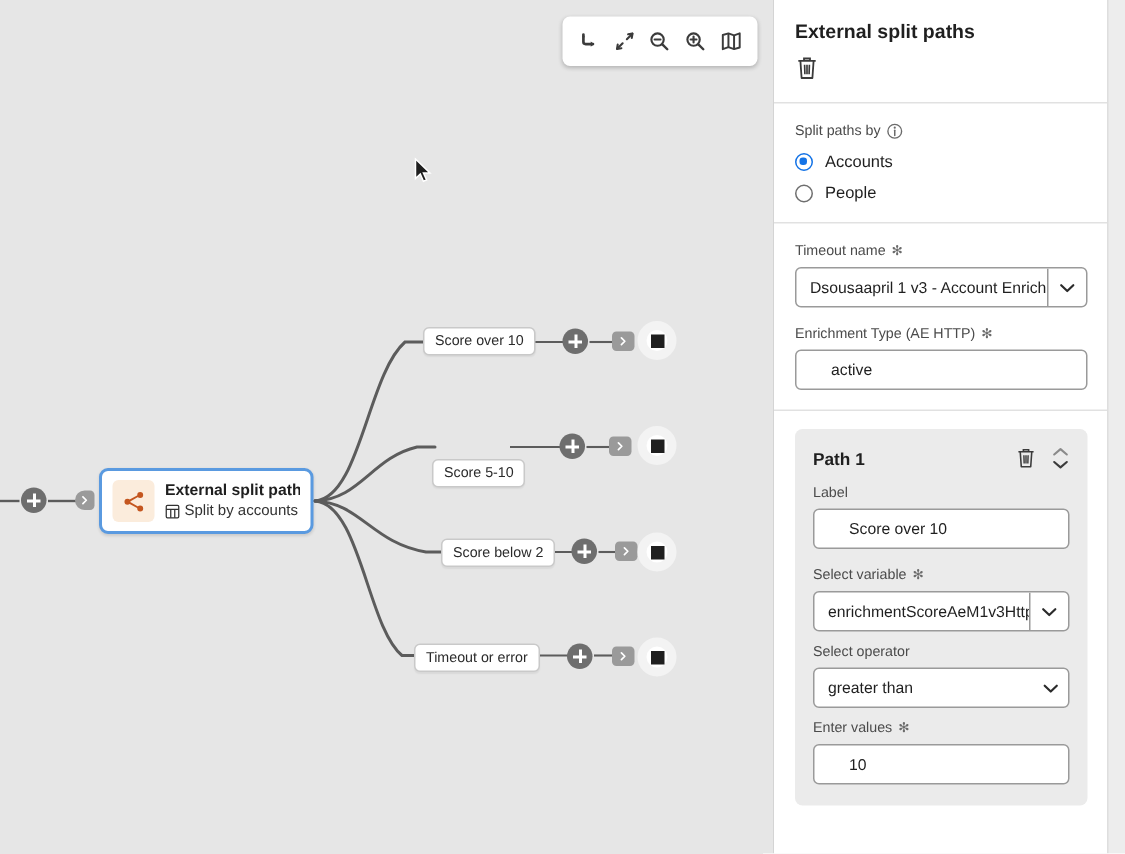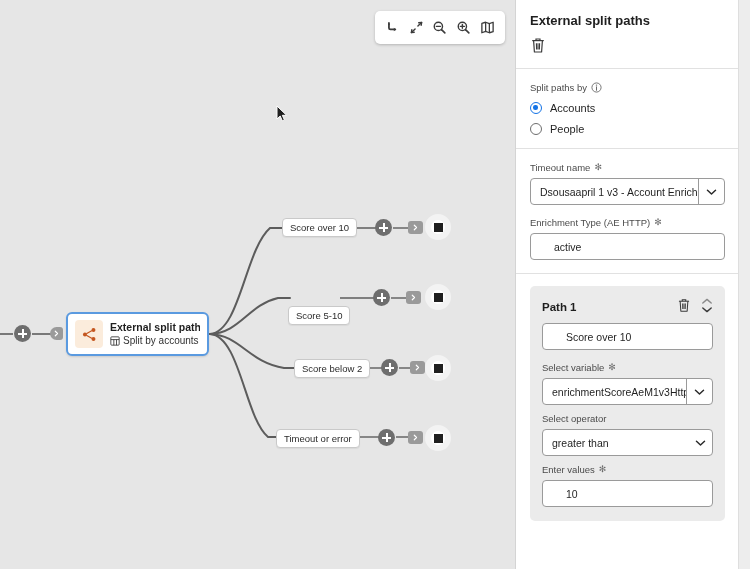--- a/index.html
+++ b/index.html
@@ -445,20 +445,21 @@
               <svg width="12" height="7" viewBox="0 0 12 7" style="display:block">
                   <path d="M1.8 5 L6 1.4 L10.2 5" stroke="#8a8a8a" stroke-width="1.4" fill="none" stroke-linecap="round" stroke-linejoin="round"></path>
                 </svg>
               <svg width="12" height="7" viewBox="0 0 12 7" style="display:block">
                   <path d="M1.8 2 L6 5.6 L10.2 2" stroke="#3b3b3b" stroke-width="1.4" fill="none" stroke-linecap="round" stroke-linejoin="round"></path>
                 </svg>
             </span>
           </div>
         </div>
 
+        <div class="field-label">Label</div>
         <div class="input-box">Score over 10</div>
 
         <div class="spacer-10"></div>
 
         <div class="field-label">
           <span>Select variable</span>
           <span class="req">✻</span>
         </div>
         <div class="select-box">
           <div class="val">enrichmentScoreAeM1v3Http</div>

